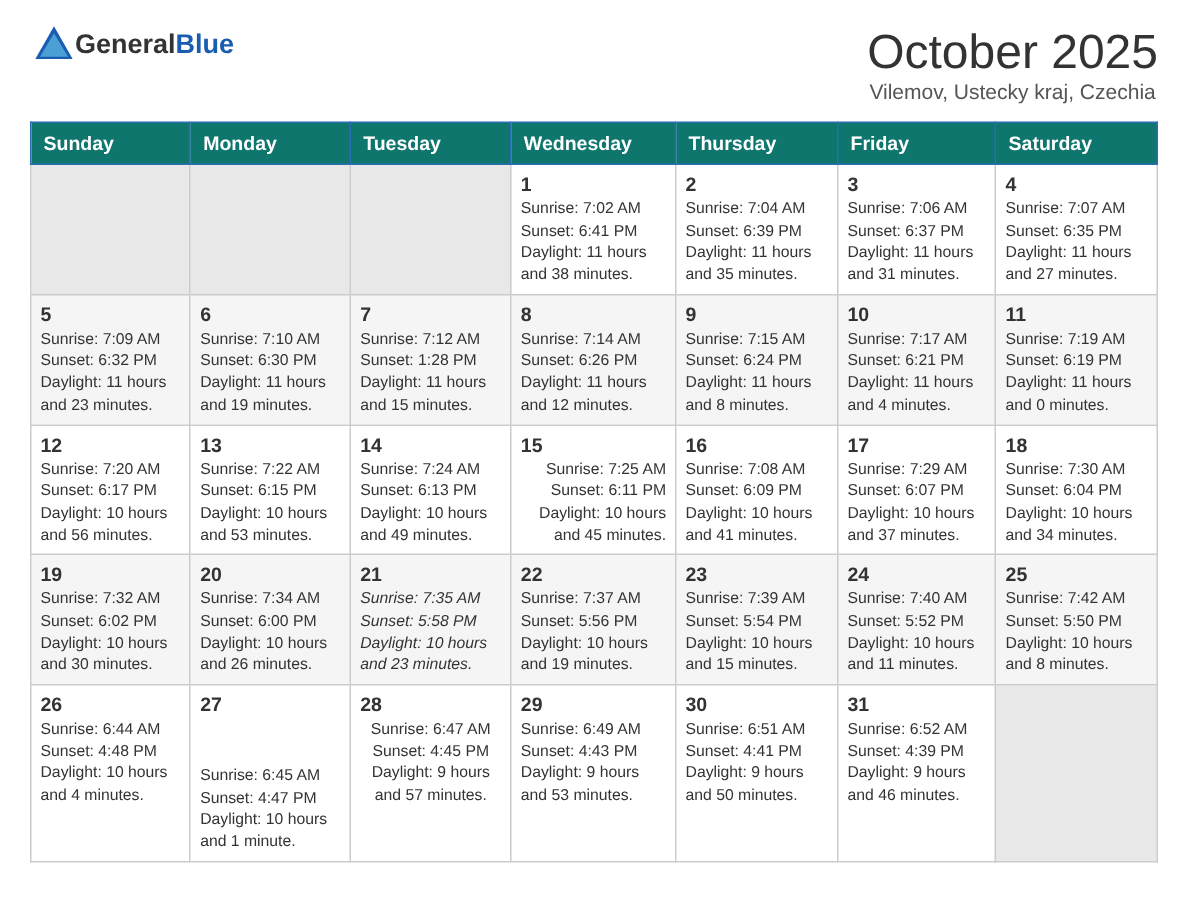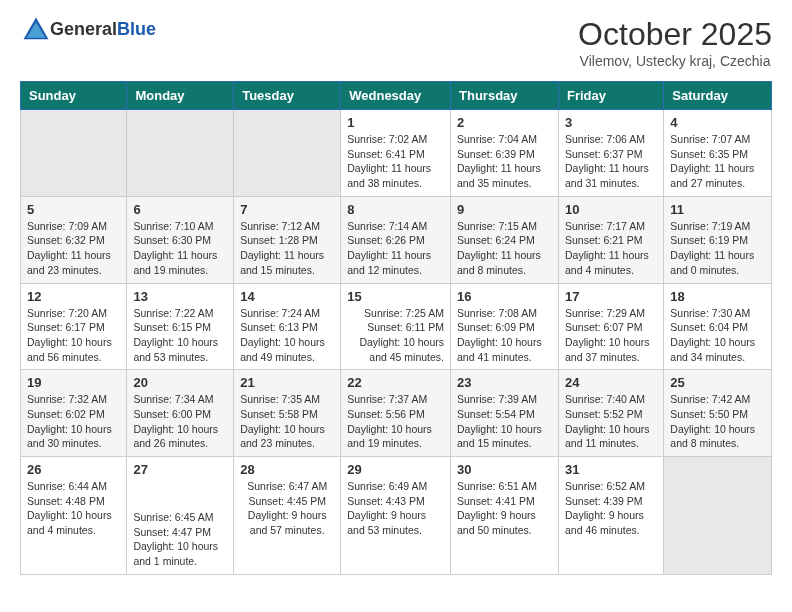--- a/index.html
+++ b/index.html
@@ -272,21 +272,21 @@
           </td>
           <td>
             <div class="day-num">20</div>
             <div class="day-info" style="white-space: pre-line;">Sunrise: 7:34 AM
 Sunset: 6:00 PM
 Daylight: 10 hours
 and 26 minutes.</div>
           </td>
           <td>
             <div class="day-num">21</div>
-            <div class="day-info" style="white-space: pre-line;">Sunrise: 7:35 AM
+            <div class="day-info" style="white-space: pre-line; font-style: italic;">Sunrise: 7:35 AM
 Sunset: 5:58 PM
 Daylight: 10 hours
 and 23 minutes.</div>
           </td>
           <td>
             <div class="day-num">22</div>
             <div class="day-info" style="white-space: pre-line;">Sunrise: 7:37 AM
 Sunset: 5:56 PM
 Daylight: 10 hours
 and 19 minutes.</div>

